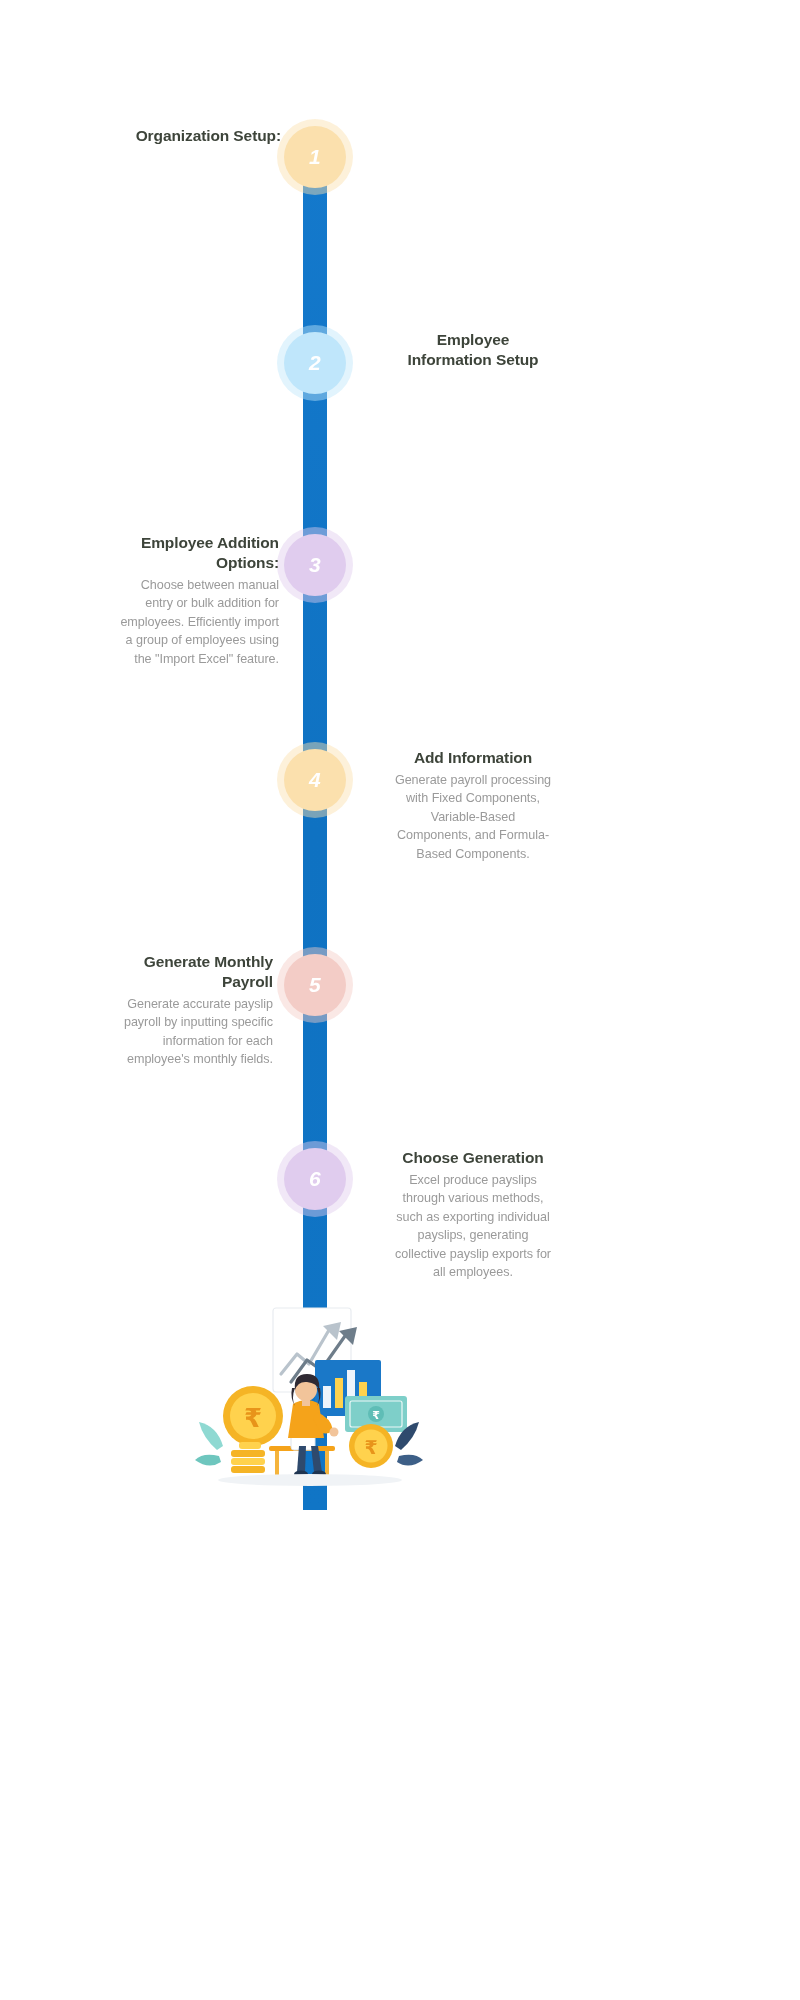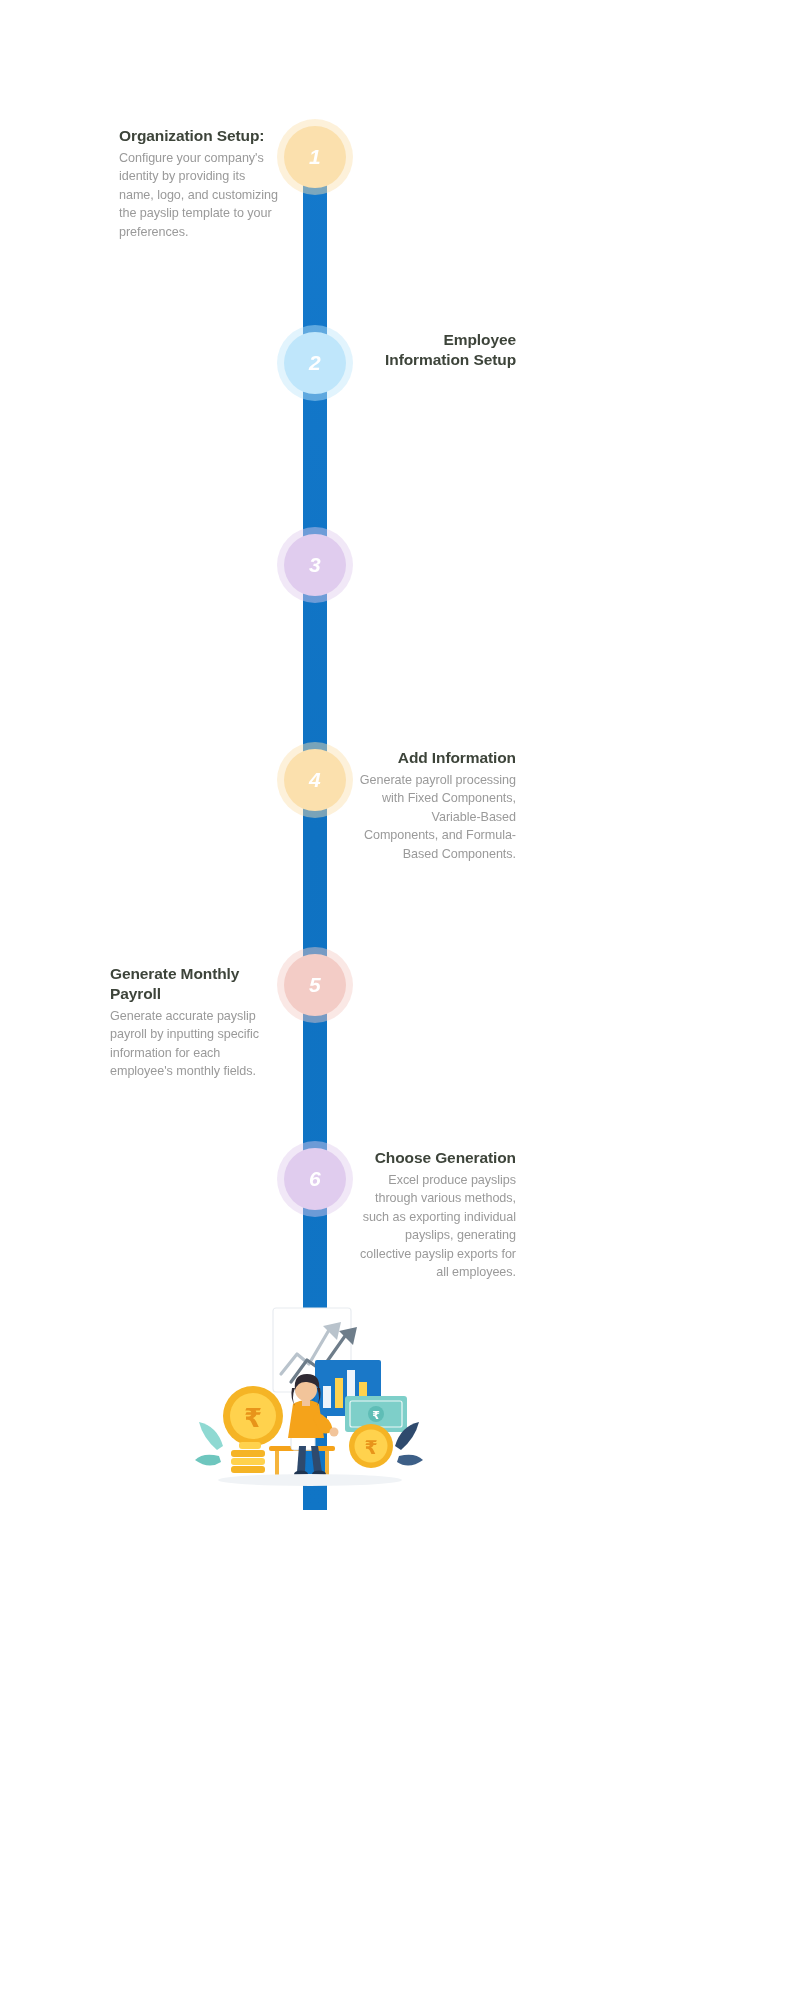--- a/index.html
+++ b/index.html
@@ -61,22 +61,22 @@
     position: absolute;
     border-radius: 50%;
     z-index: -1;
   }
   .marker .halo-a { left: -8px;  top: -8px;  width: 62px; height: 62px; }
   .marker .halo-b { left: -15px; top: -15px; width: 76px; height: 76px; }
   .marker span.num { position: relative; z-index: 2; }
 
   
   .step-text { position: absolute; z-index: 4; }
-  .step-text.left  { text-align: left; }
-  .step-text.right { text-align: right; }
+  .step-text.left  { text-align: right; }
+  .step-text.right { text-align: center; margin-left: 36px; }
 
   .step-title {
     font-size: 15.5px;
     font-weight: bold;
     color: #3d443a;
     line-height: 1.28;
     margin-bottom: 3px;
     letter-spacing: -0.1px;
   }
   .step-desc {
@@ -104,54 +104,57 @@
   <div class="track-cap-top" style="background: rgb(16, 117, 198);"></div>
   <div class="track"></div>
 
   <div class="marker" style="left: 292px; top: 134px; background: rgb(245, 163, 26);">
     <div class="halo-a" style="background: rgb(251, 224, 174);"></div>
     <div class="halo-b" style="background: rgb(251, 224, 174); opacity: 0.45;"></div>
     <span class="num">1</span>
   </div>
   <div class="step-text left" style="left:119px; top:126px; width:162px;">
     <div class="step-title">Organization Setup:</div>
-    <div class="step-desc">Configure your company's identity by providing its name, logo, and customizing the payslip template to your preferences.</div>
   </div>
 
   <div class="marker" style="left: 292px; top: 340px; background: rgb(22, 166, 245);">
     <div class="halo-a" style="background: rgb(191, 230, 251);"></div>
     <div class="halo-b" style="background: rgb(191, 230, 251); opacity: 0.45;"></div>
     <span class="num">2</span>
   </div>
   <div class="step-text right" style="left:358px; top:330px; width:158px;">
     <div class="step-title">Employee Information Setup</div>
   </div>
 
   <div class="marker" style="left: 292px; top: 542px; background: rgb(168, 120, 200);">
     <div class="halo-a" style="background: rgb(224, 205, 238);"></div>
     <div class="halo-b" style="background: rgb(224, 205, 238); opacity: 0.45;"></div>
     <span class="num">3</span>
   </div>
+  <div class="step-text left" style="left:119px; top:533px; width:160px;">
+    <div class="step-title">Employee Addition Options:</div>
+    <div class="step-desc">Choose between manual entry or bulk addition for employees. Efficiently import a group of employees using the "Import Excel" feature.</div>
+  </div>
 
   <div class="marker" style="left: 292px; top: 757px; background: rgb(245, 163, 26);">
     <div class="halo-a" style="background: rgb(251, 224, 174);"></div>
     <div class="halo-b" style="background: rgb(251, 224, 174); opacity: 0.45;"></div>
     <span class="num">4</span>
   </div>
   <div class="step-text right" style="left:358px; top:748px; width:158px;">
     <div class="step-title">Add Information</div>
     <div class="step-desc">Generate payroll processing with Fixed Components, Variable-Based Components, and Formula-Based Components.</div>
   </div>
 
   <div class="marker" style="left: 292px; top: 962px; background: rgb(219, 91, 74);">
     <div class="halo-a" style="background: rgb(243, 204, 198);"></div>
     <div class="halo-b" style="background: rgb(243, 204, 198); opacity: 0.45;"></div>
     <span class="num">5</span>
   </div>
-  <div class="step-text left" style="left:110px; top:952px; width:156px;margin-top:12px;">
+  <div class="step-text left" style="left:117px; top:952px; width:156px;">
     <div class="step-title">Generate Monthly Payroll</div>
     <div class="step-desc">Generate accurate payslip payroll by inputting specific information for each employee's monthly fields.</div>
   </div>
 
   <div class="marker" style="left: 292px; top: 1156px; background: rgb(168, 120, 200);">
     <div class="halo-a" style="background: rgb(224, 205, 238);"></div>
     <div class="halo-b" style="background: rgb(224, 205, 238); opacity: 0.45;"></div>
     <span class="num">6</span>
   </div>
   <div class="step-text right" style="left:358px; top:1148px; width:158px;">

